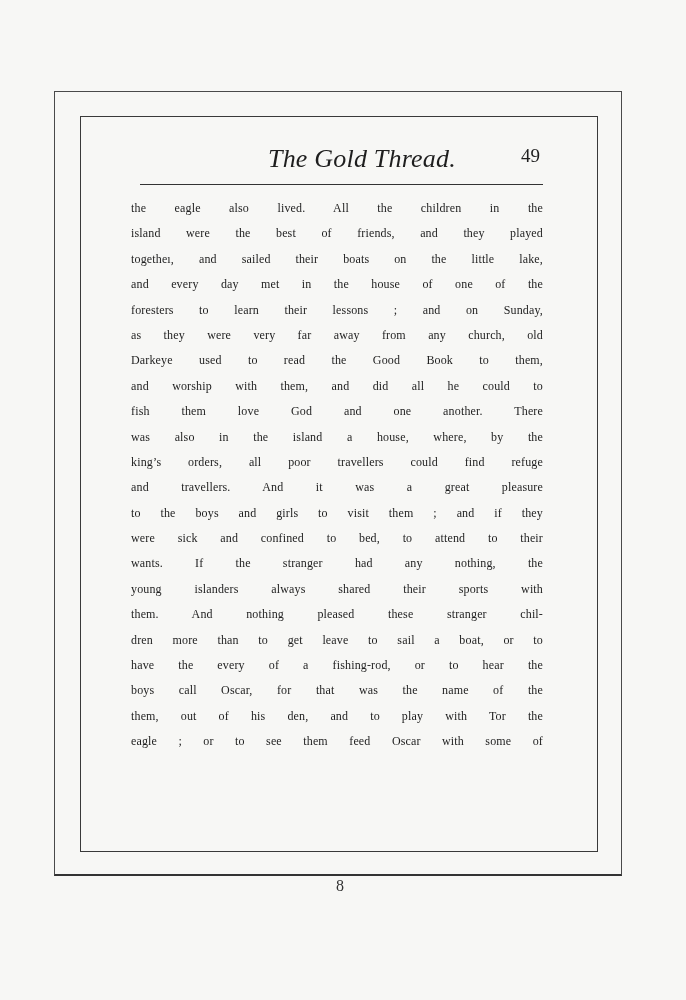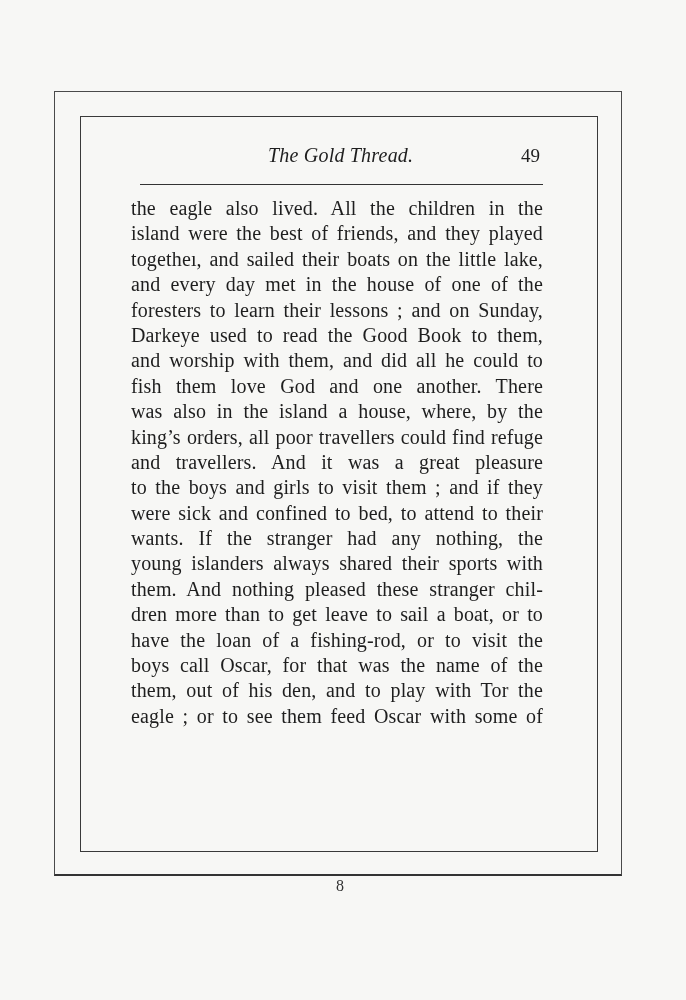--- a/index.html
+++ b/index.html
@@ -30,21 +30,21 @@
   }
   .running-head {
     position: absolute;
     left: 140px; top: 144px;
     width: 404px; height: 28px;
   }
   .running-title {
     position: absolute;
     left: 128px; top: 0;
     font-style: italic;
-    font-size: 20px;
+    font-size: 26px;
     letter-spacing: 0.2px;
     text-align: right;
   }
   .page-number {
     position: absolute;
     right: 4px; top: 1px;
     font-size: 19px;
   }
   .head-rule {
     position: absolute;
@@ -54,21 +54,21 @@
   }
   .body-text {
     position: absolute;
     left: 131px; top: 196px;
     width: 412px;
   }
   .line {
     display: block;
     height: 25.4px;
     line-height: 25.4px;
-    font-size: 20px;
+    font-size: 12px;
     text-align: justify;
     text-align-last: justify;
     white-space: nowrap;
     letter-spacing: 0.15px;
   }
   .line.last { text-align-last: justify; }
   .signature {
     position: absolute;
     left: 336px; top: 877px;
     font-size: 16px;
@@ -86,31 +86,32 @@
   <span class="page-number">49</span>
 </div>
 <div class="head-rule"></div>
 
 <div class="body-text">
   <span class="line">the eagle also lived.  All the children in the</span>
   <span class="line">island were the best of friends, and they played</span>
   <span class="line">togetheı, and sailed their boats on the little lake,</span>
   <span class="line">and every day met in the house of one of the</span>
   <span class="line">foresters to learn their lessons ; and on Sunday,</span>
+  <span class="line">as they were very far away from any church, old</span>
   <span class="line">Darkeye used to read the Good Book to them,</span>
   <span class="line">and worship with them, and did all he could to</span>
   <span class="line">fish them love God and one another.  There</span>
   <span class="line">was also in the island a house, where, by the</span>
   <span class="line">king’s orders, all poor travellers could find refuge</span>
   <span class="line">and travellers.  And it was a great pleasure</span>
   <span class="line">to the boys and girls to visit them ; and if they</span>
   <span class="line">were sick and confined to bed, to attend to their</span>
   <span class="line">wants.  If the stranger had any nothing, the</span>
   <span class="line">young islanders always shared their sports with</span>
   <span class="line">them.  And nothing pleased these stranger chil-</span>
   <span class="line">dren more than to get leave to sail a boat, or to</span>
-  <span class="line">have the loan of a fishing-rod, or to visit the</span>
+  <span class="line">have the every of a fishing-rod, or to hear the</span>
   <span class="line">boys call Oscar, for that was the name of the</span>
   <span class="line">them, out of his den, and to play with Tor the</span>
   <span class="line">eagle ; or to see them feed Oscar with some of</span>
 </div>
 
 <span class="signature">8</span>
 
 </body></html>

